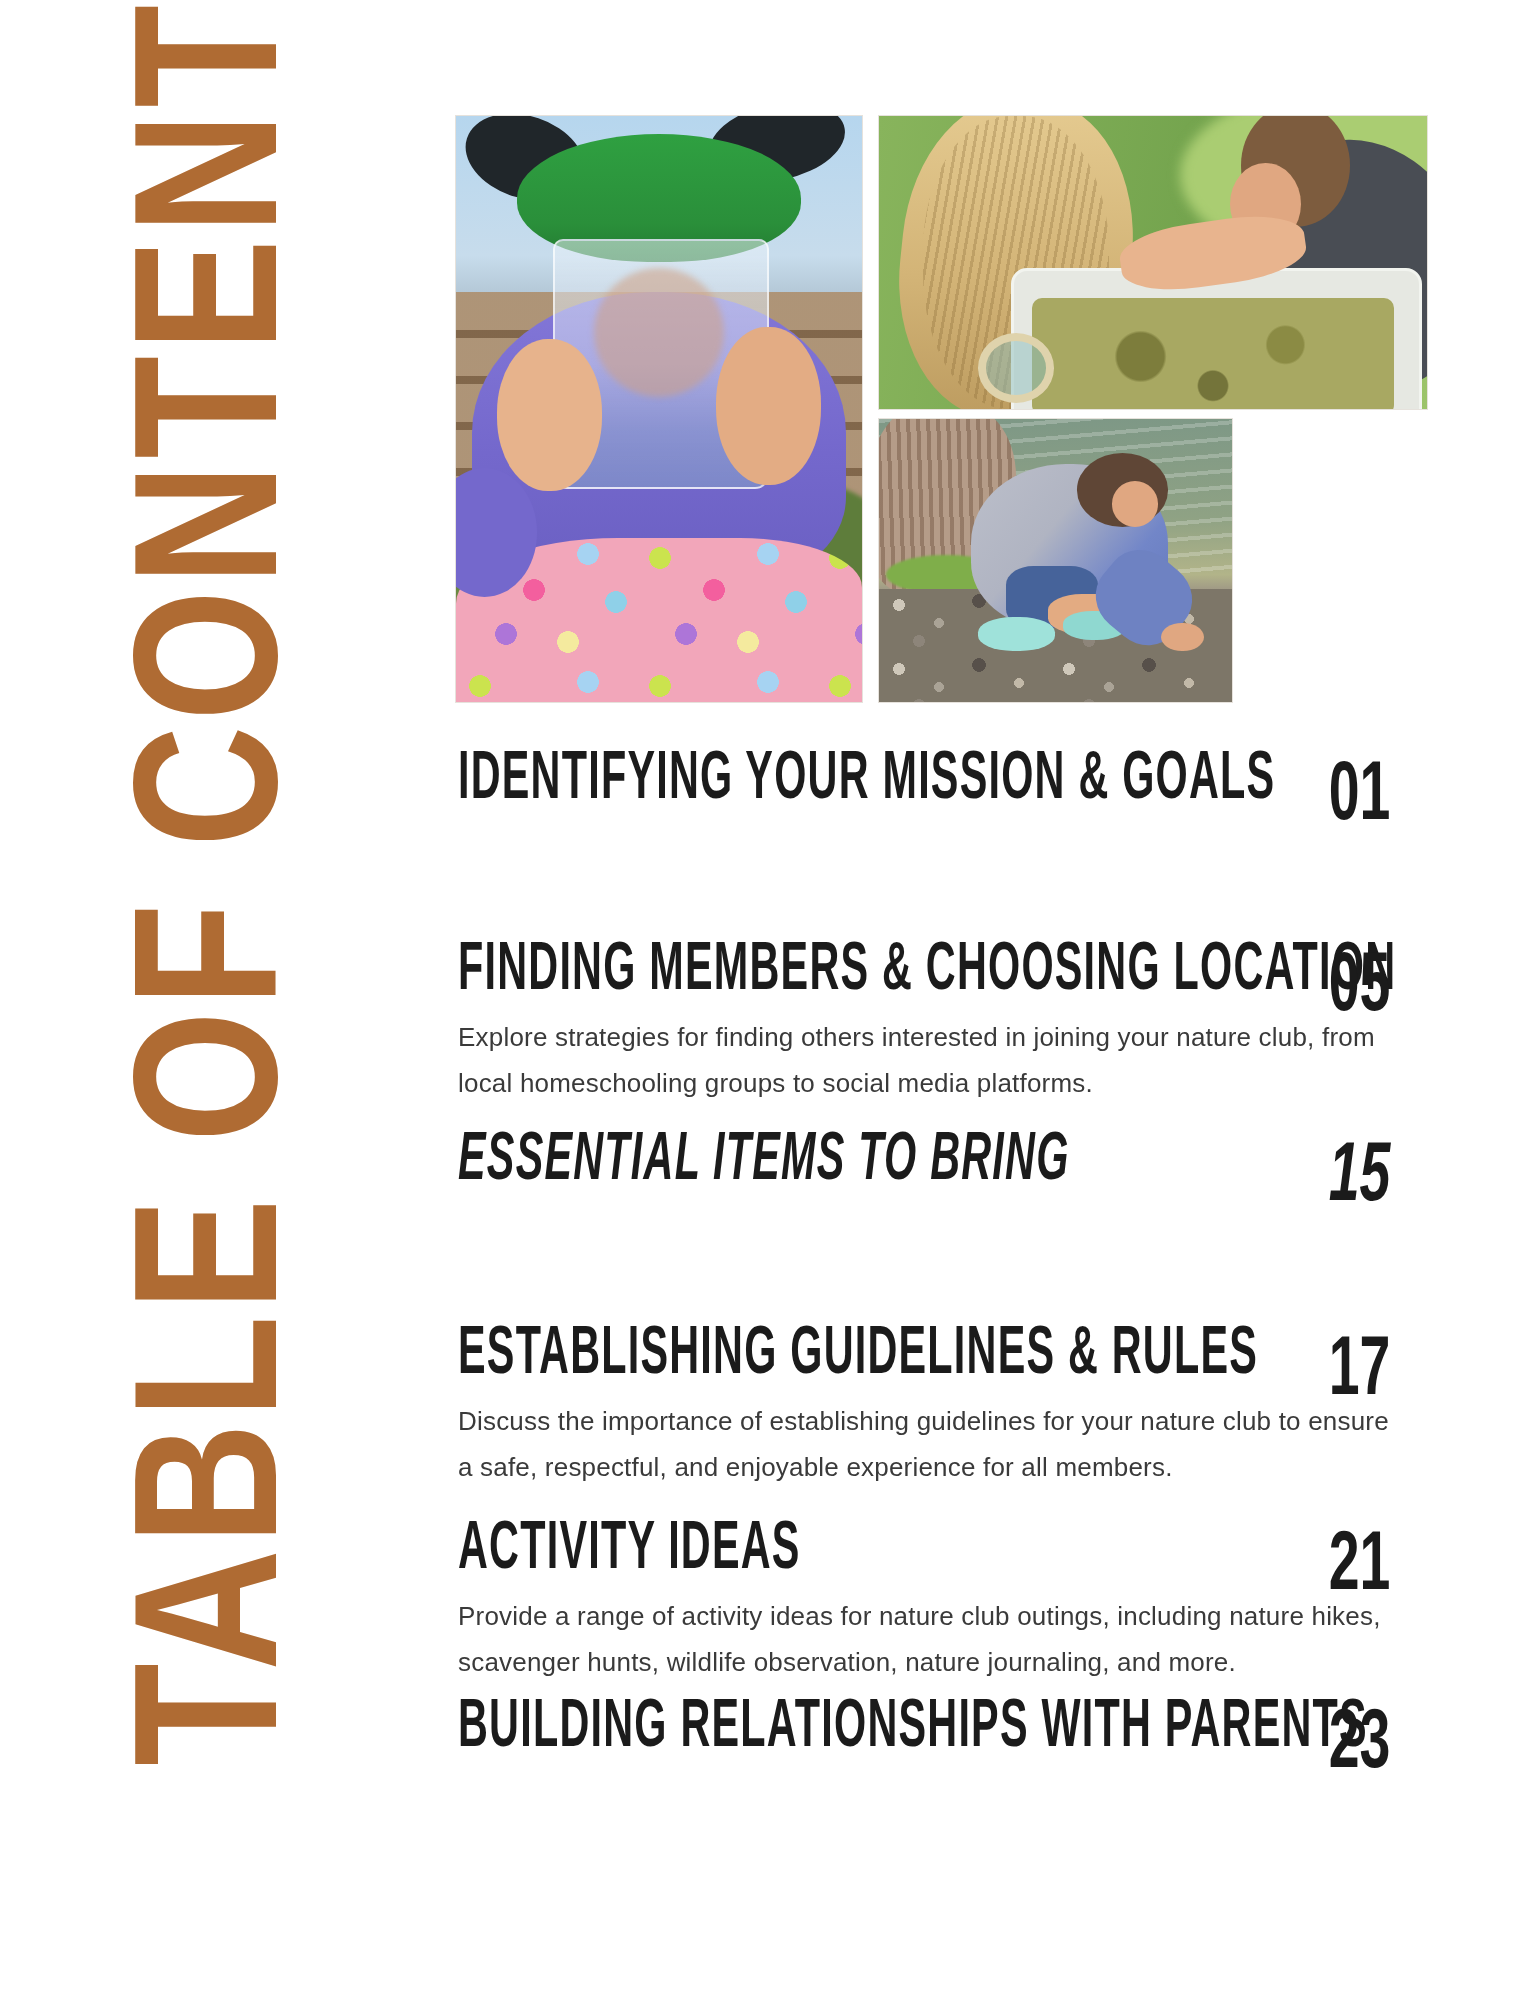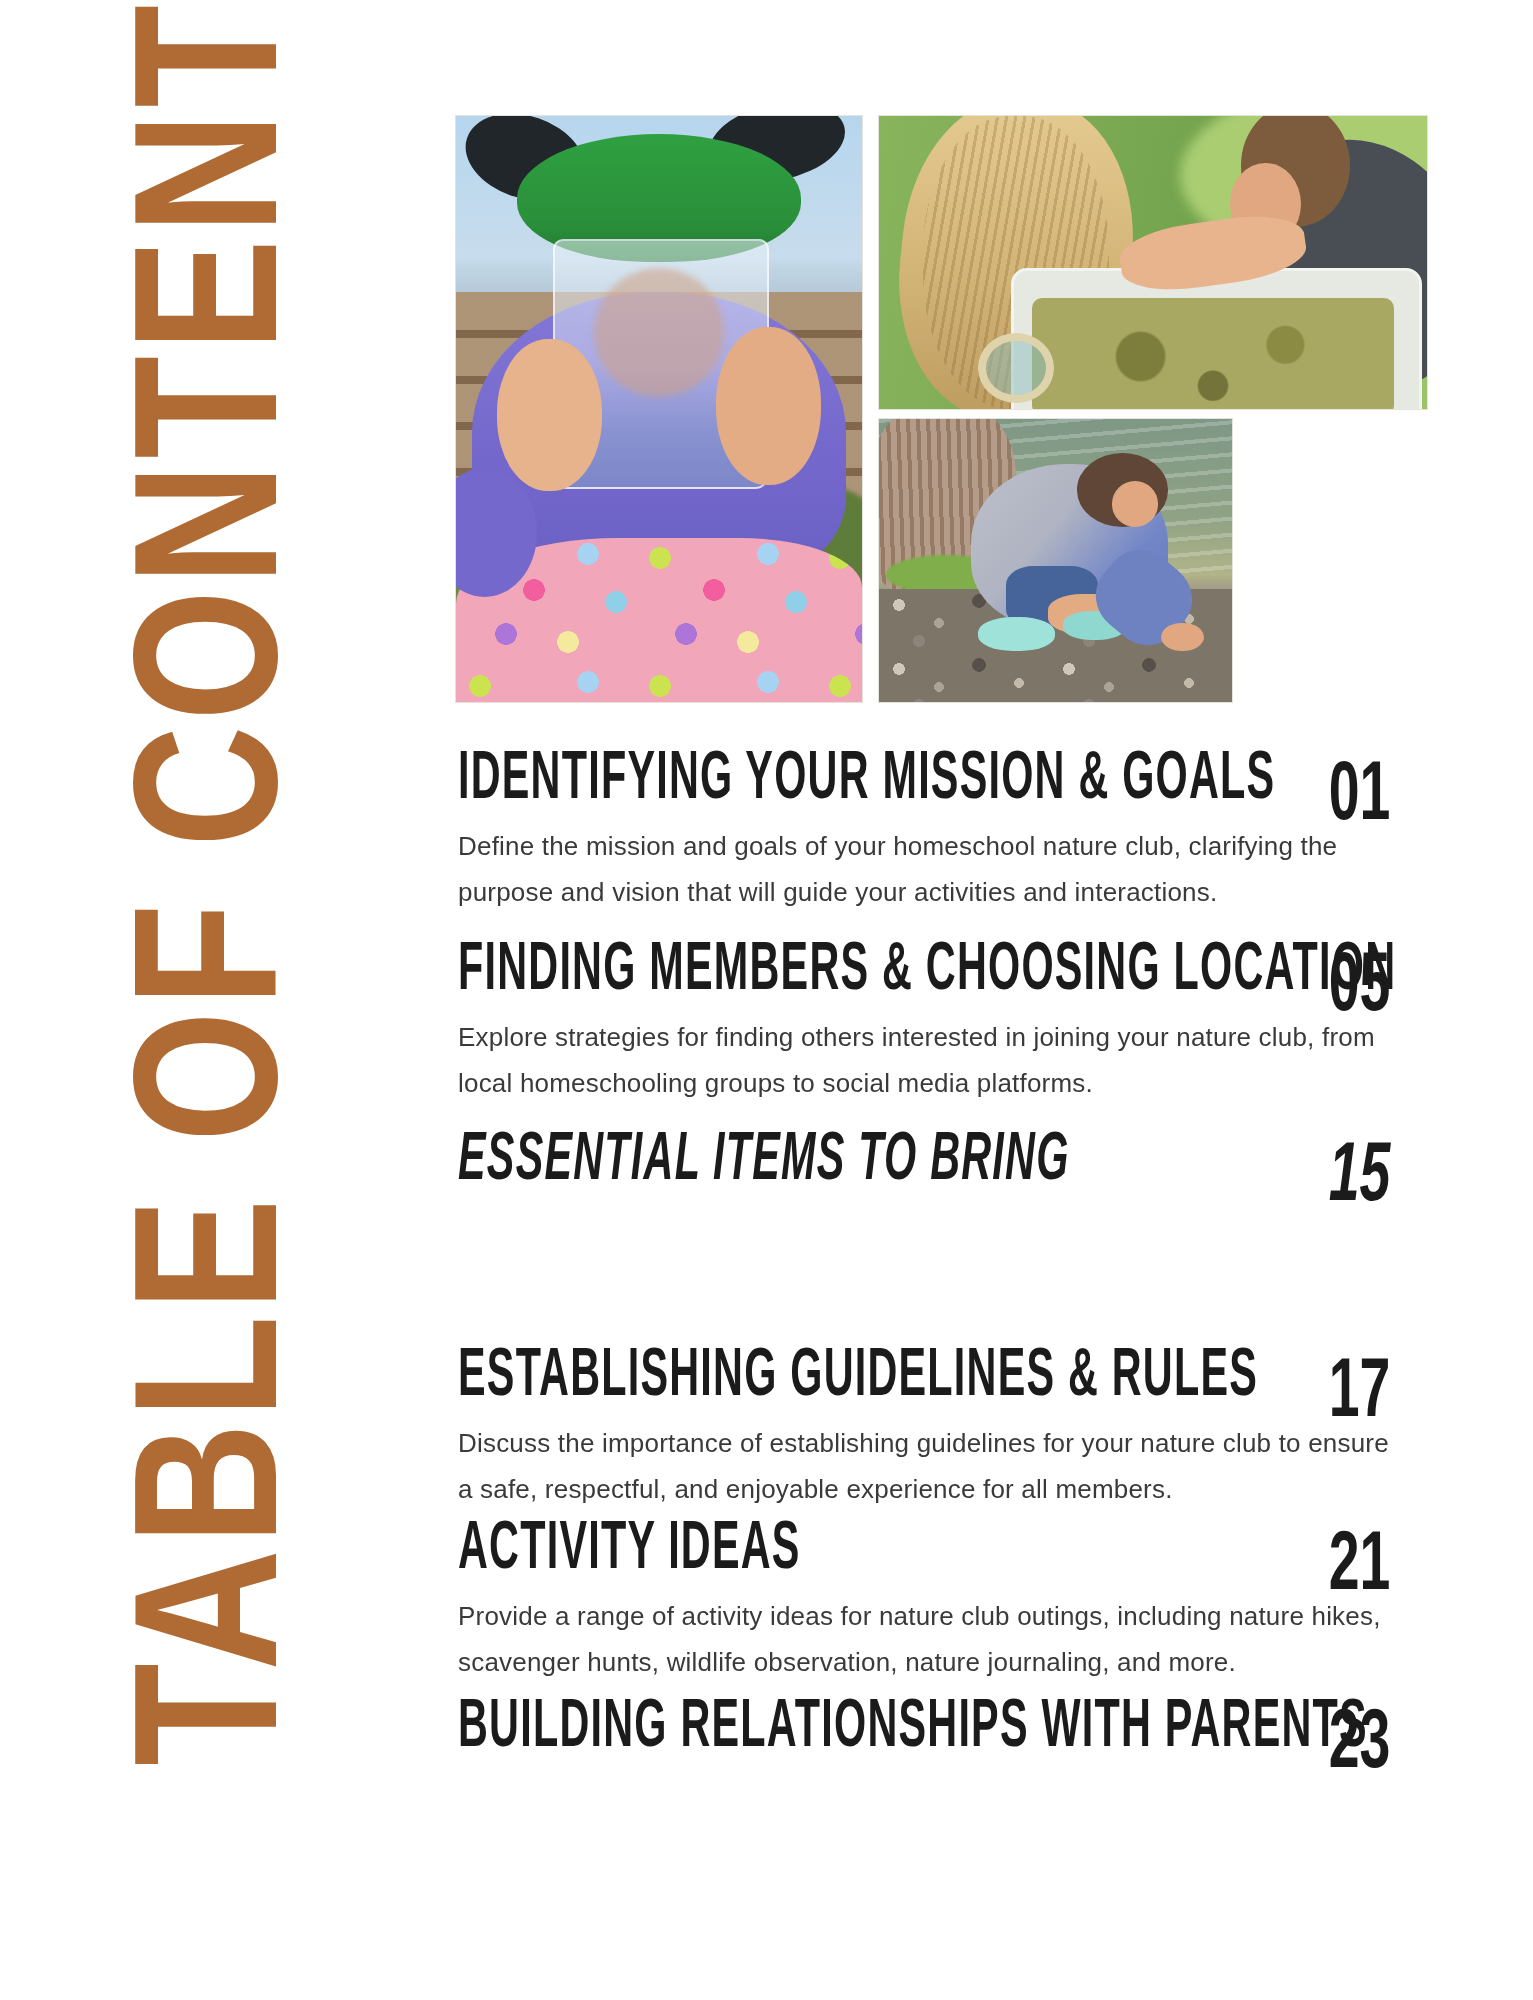--- a/index.html
+++ b/index.html
@@ -133,21 +133,21 @@
   }
   .toc-desc{
     margin:14px 0 0 0;
     font-size:26px;
     line-height:46px;
     letter-spacing:0.2px;
     color:#3a3a3a;
     max-width:940px;
   }
   .s1{top:740px;} .s2{top:931px;} .s3{top:1121px;font-style:italic;}
-  .s4{top:1315px;margin-top:22px;} .s5{top:1510px;} .s6{top:1688px;}
+  .s4{top:1315px;} .s5{top:1510px;} .s6{top:1688px;}
 </style>
 </head>
 <body>
 
 <div class="page">
 
   <div class="vertical-title">TABLE OF CONTENTS</div>
 
   <div class="photo photo1" aria-label="Child in purple shirt and polka-dot pants holding a clear bug jar with a green lid">
     <div class="p1-sky"></div>
@@ -191,21 +191,20 @@
     <div class="p3-leg"></div>
     <div class="p3-shoe1"></div>
     <div class="p3-shoe2"></div>
     <div class="p3-arm"></div>
     <div class="p3-hand"></div>
   </div>
 
   <section class="toc-section s1">
     <h2 class="toc-heading">IDENTIFYING YOUR MISSION &amp; GOALS</h2>
     <div class="toc-num">01</div>
-    <p class="toc-desc">Define the mission and goals of your homeschool nature club, clarifying the purpose and vision that will guide your activities and interactions.</p>
   </section>
 
   <section class="toc-section s2">
     <h2 class="toc-heading">FINDING MEMBERS &amp; CHOOSING LOCATION</h2>
     <div class="toc-num">05</div>
     <p class="toc-desc">Explore strategies for finding others interested in joining your nature club, from local homeschooling groups to social media platforms.</p>
   </section>
 
   <section class="toc-section s3">
     <h2 class="toc-heading">ESSENTIAL ITEMS TO BRING</h2>

